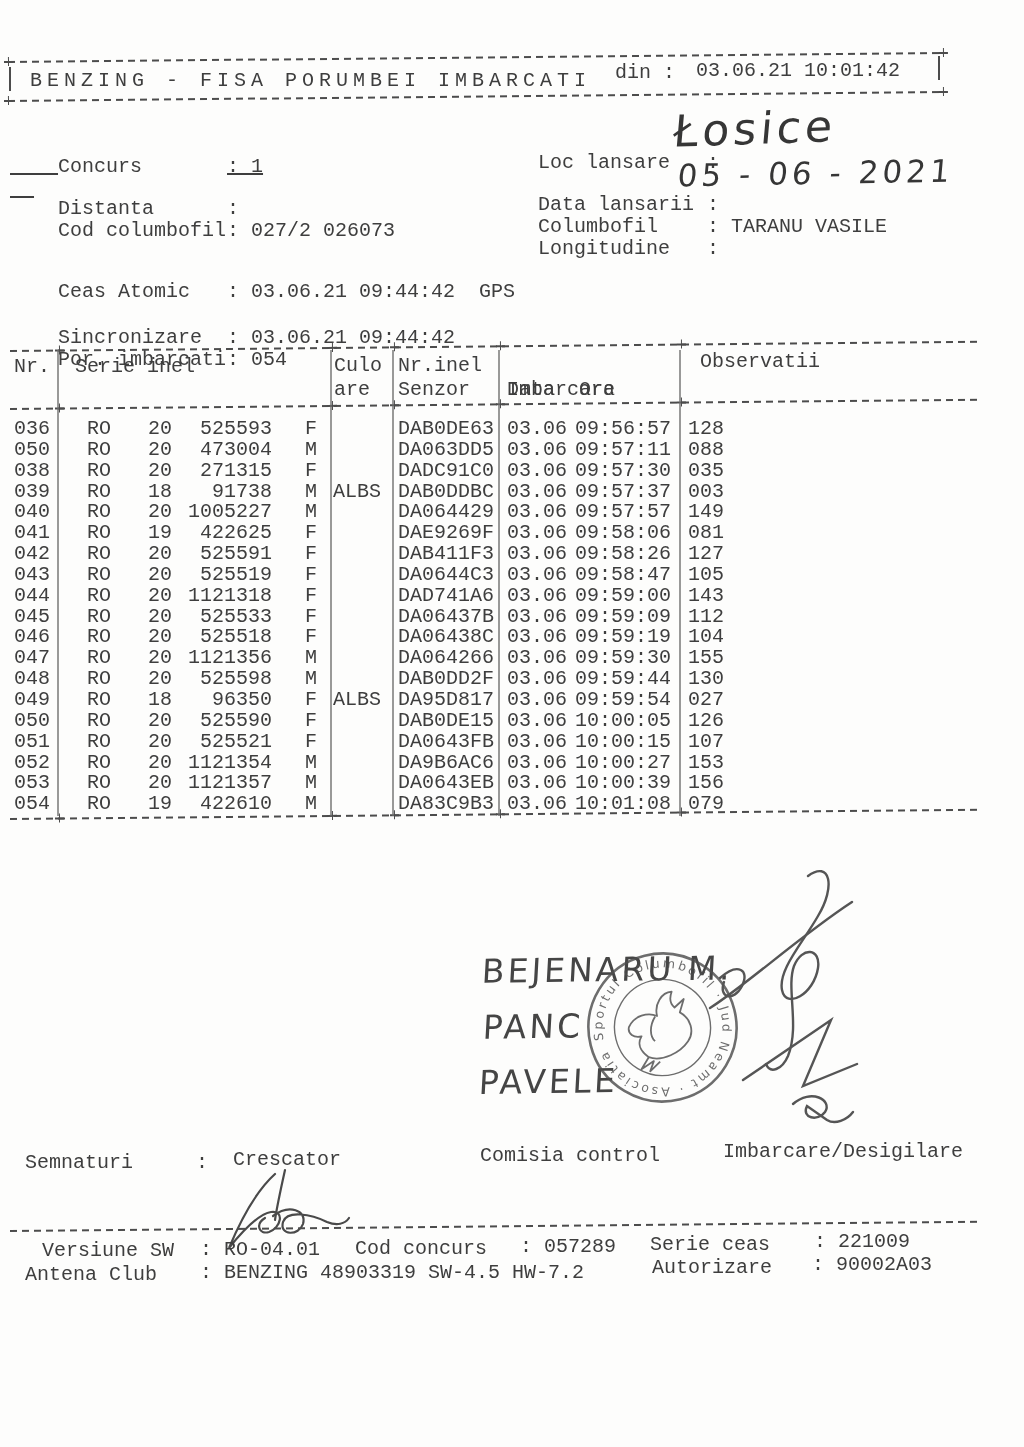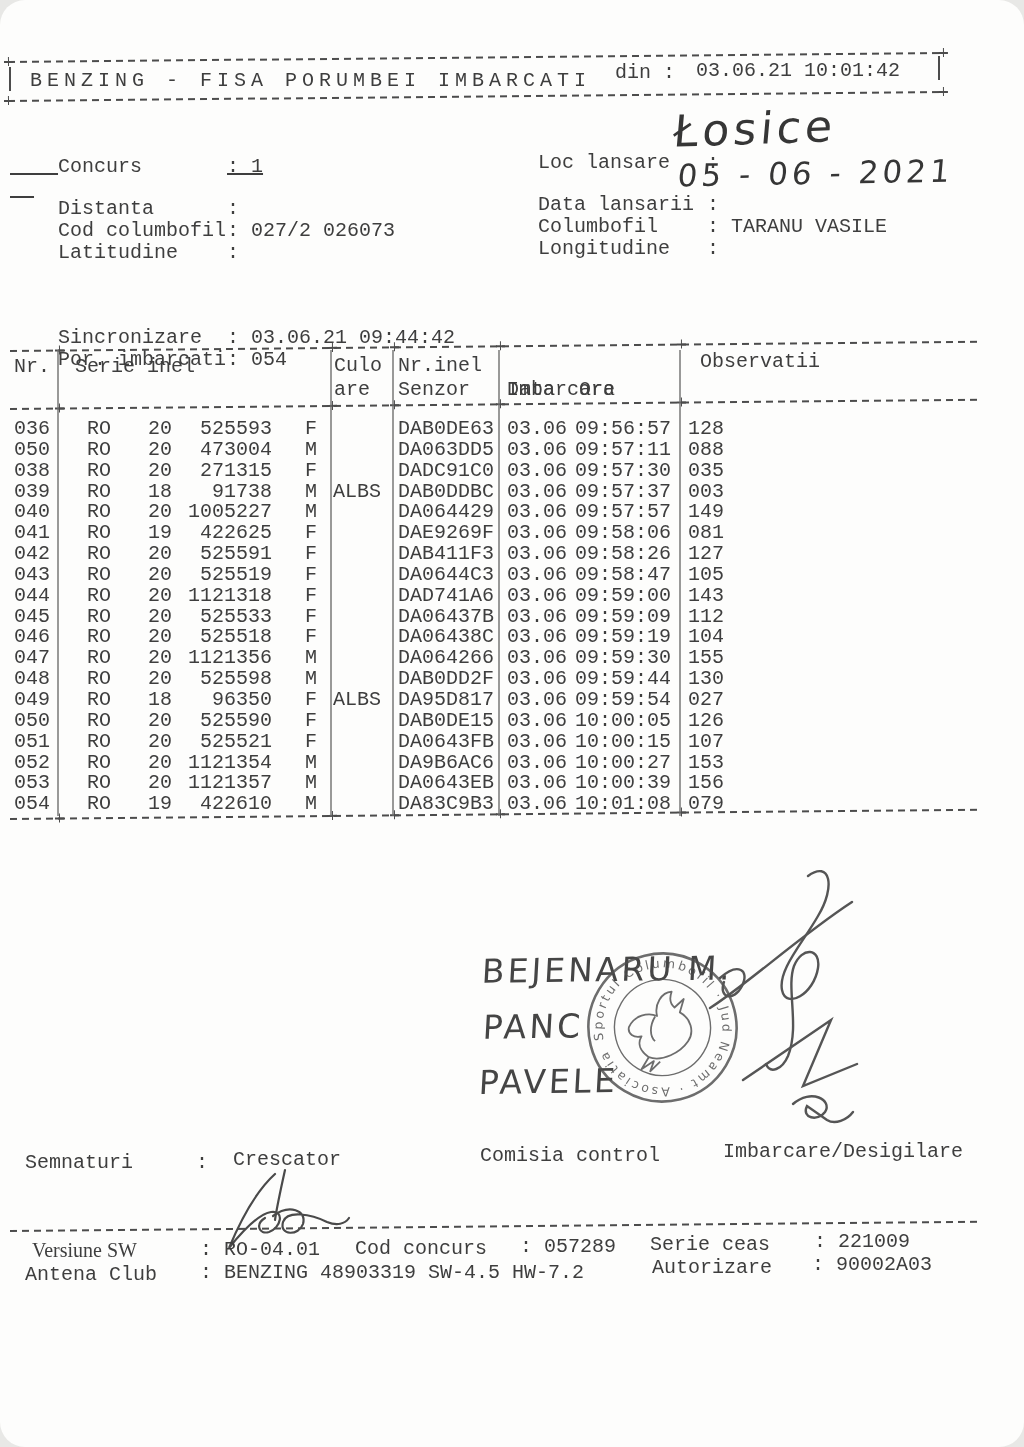--- a/index.html
+++ b/index.html
@@ -1,21 +1,20 @@
 <!DOCTYPE html>
 <html><head>
 <meta charset="utf-8">
 <style>
   html,body{margin:0;padding:0;background:#e8e8e6;}
   .sheet{
     position:relative;width:1024px;height:1447px;margin:0 auto;
     background:#fdfdfc;overflow:hidden;
     font-family:"Liberation Mono","DejaVu Sans Mono",monospace;
     color:#3e3e3e;
-    border-radius:25px;
   }
   .t{position:absolute;white-space:pre;font-size:20px;line-height:1.05;}
   .kv{position:absolute;white-space:pre;font-size:20px;}
   .kv .k{display:inline-block;width:169px;white-space:pre;}
   .kv .v{white-space:pre;}
   
   .hline{
     position:absolute;height:2px;
     background:repeating-linear-gradient(90deg,#4c4c4c 0 7px,transparent 7px 12px);
     transform:rotate(-0.55deg);transform-origin:0 50%;
@@ -73,40 +72,40 @@
 
   <div class="kv" style="left:10px;top:132px;text-decoration:underline;">
     <span class="k">Concurs</span><span class="v">: 1</span>
   </div>
   <div class="kv" style="left:10px;top:174px;">
     <span class="k">Distanta</span><span class="v">:</span>
   </div>
   <div class="kv" style="left:10px;top:196px;">
     <span class="k">Cod columbofil</span><span class="v">: 027/2 026073</span>
   </div>
-  <div class="kv" style="left:10px;top:218px;">
-    <span class="k">Latitudine</span><span class="v">:</span>
-  </div>
 
   <div class="kv" style="left:490px;top:128px;">
     <span class="k">Loc lansare</span><span class="v">:</span>
   </div>
   <div class="kv" style="left:490px;top:170px;">
     <span class="k">Data lansarii</span><span class="v">:</span>
   </div>
   <div class="kv" style="left:490px;top:214px;">
     <span class="k">Longitudine</span><span class="v">:</span>
   </div>
   <div class="kv" style="left:490px;top:192px;">
     <span class="k">Columbofil</span><span class="v">: TARANU VASILE</span>
   </div>
 
   <div class="hand hand-loc" style="left:674px;top:103px;">Łosice</div>
   <div class="hand hand-date" style="left:678px;top:155px;">05 - 06 - 2021</div>
 
+  <div class="kv" style="left:10px;top:257px;">
+    <span class="k">Ceas Atomic</span><span class="v">: 03.06.21 09:44:42  GPS</span>
+  </div>
   <div class="kv" style="left:10px;top:303px;">
     <span class="k">Sincronizare</span><span class="v">: 03.06.21 09:44:42</span>
   </div>
   <div class="kv" style="left:10px;top:325px;">
     <span class="k">Por. imbarcati</span><span class="v">: 054</span>
   </div>
 
   <div class="hline" style="left:10px;top:350px;width:972px;">
     <i class="plus" style="left:45px"></i>
       <i class="plus" style="left:318px"></i>
@@ -431,21 +430,21 @@
   </svg>
 
   <div class="t" style="left:25px;top:1152px;">Semnaturi</div>
   <div class="t" style="left:196px;top:1152px;">:</div>
   <div class="t" style="left:233px;top:1149px;">Crescator</div>
   <div class="t" style="left:480px;top:1145px;">Comisia control</div>
   <div class="t" style="left:723px;top:1141px;">Imbarcare/Desigilare</div>
 
   <div class="hline" style="left:10px;top:1230px;width:972px;"></div>
 
-  <div class="t" style="left:32px;top:1240px;font-family:Liberation Serif, serif;">Versiune SW</div>
+  <div class="t" style="left:42px;top:1240px;">Versiune SW</div>
   <div class="t" style="left:200px;top:1239px;">: RO-04.01</div>
   <div class="t" style="left:355px;top:1238px;">Cod concurs</div>
   <div class="t" style="left:520px;top:1236px;">: 057289</div>
   <div class="t" style="left:650px;top:1234px;">Serie ceas</div>
   <div class="t" style="left:814px;top:1231px;">: 221009</div>
 
   <div class="t" style="left:25px;top:1264px;">Antena Club</div>
   <div class="t" style="left:200px;top:1262px;">: BENZING 48903319 SW-4.5 HW-7.2</div>
   <div class="t" style="left:652px;top:1257px;">Autorizare</div>
   <div class="t" style="left:812px;top:1254px;">: 90002A03</div>

